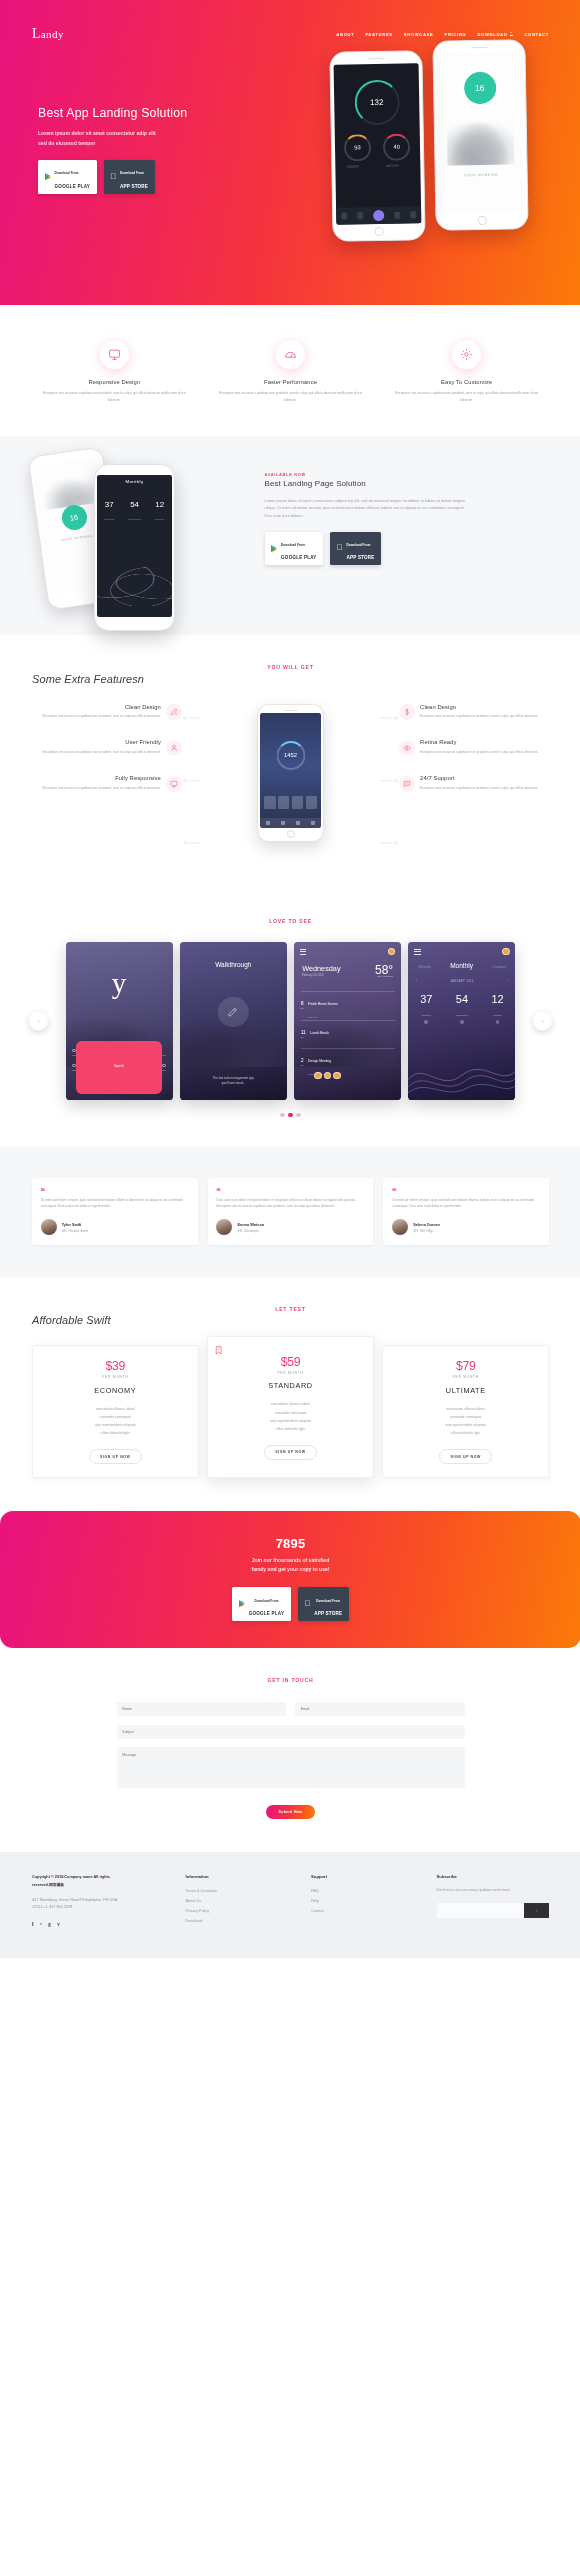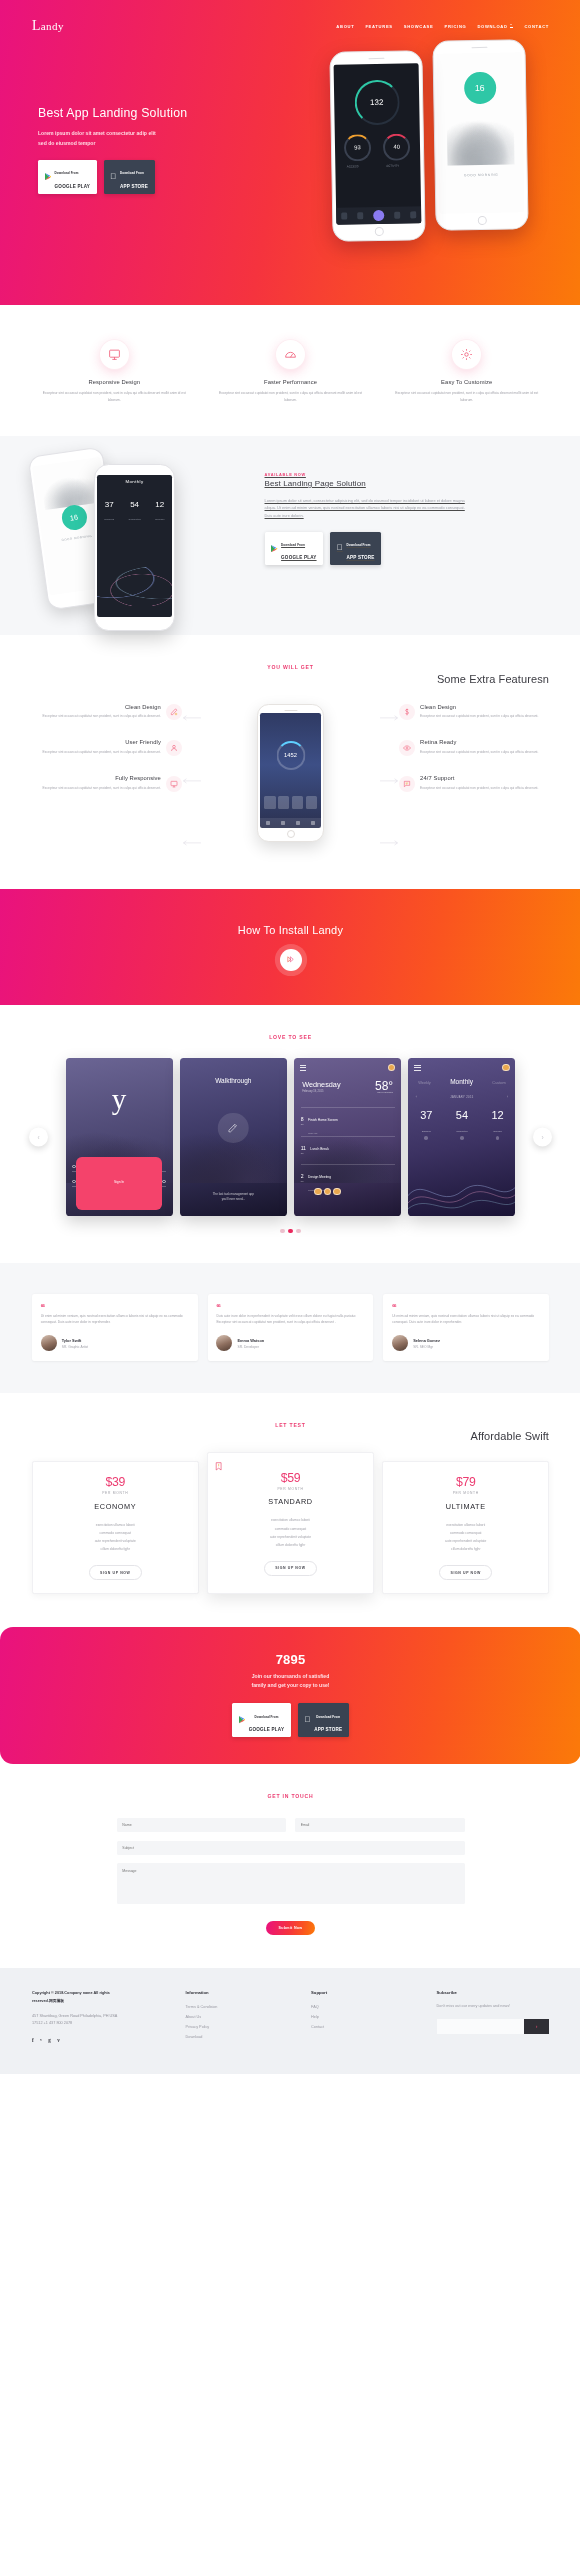--- a/index.html
+++ b/index.html
@@ -8,25 +8,25 @@
     font-family:"Liberation Sans", sans-serif;
     background:#fff;
     color:#4a4a4a;
     -webkit-font-smoothing:antialiased;
   }
   .page{width:581px;position:relative;overflow:hidden;}
 
   
   .grad{background:linear-gradient(100deg,#e9127e 0%,#ef2060 22%,#f5333e 48%,#fa5320 74%,#fb7a09 100%);}
   .sec-sub{font-size:5.1px;letter-spacing:0.8px;color:#ec3b70;font-weight:700;text-transform:uppercase;text-align:center;}
-  .sec-title{font-size:11px;color:#3b3b42;text-align:right;font-weight:400;margin-top:2.2px;letter-spacing:0.1px;}
+  .sec-title{font-size:11px;color:#3b3b42;text-align:left;font-weight:400;margin-top:2.2px;letter-spacing:0.1px;font-style:italic;}
 
   
   .hero{position:relative;height:305px;overflow:hidden;}
-  .nav{position:relative;z-index:6;display:flex;align-items:center;padding:18px 32px 0 32px;}
+  .nav{position:relative;z-index:6;display:flex;align-items:center;padding:26px 32px 0 32px;}
   .logo{font-size:11px;color:#fff;font-family:"Liberation Serif",serif;letter-spacing:0.4px;}
   .logo .cap{font-size:13.8px;}
   .navlinks{margin-left:auto;display:flex;gap:11px;align-items:center;}
   .navlinks a{color:#fff;font-size:4.1px;letter-spacing:0.7px;text-decoration:none;font-weight:700;text-transform:uppercase;display:flex;align-items:center;gap:2.2px;}
   .dlicon{display:inline-block;width:3.6px;height:3.6px;position:relative;}
   .dlicon:before{content:"";position:absolute;left:0.7px;top:0;width:0;height:0;border-left:1.1px solid transparent;border-right:1.1px solid transparent;border-top:1.8px solid #fff;}
   .dlicon:after{content:"";position:absolute;left:0;bottom:0;width:3.6px;height:0.7px;background:#fff;}
 
   .hero-copy{position:absolute;left:38px;top:106px;z-index:5;width:247px;}
   .hero-copy h1{font-size:12.3px;font-weight:300;color:#fff;letter-spacing:0.2px;line-height:1.3;}
@@ -92,21 +92,21 @@
   .sol-hdr{position:absolute;left:0;right:0;top:4.4px;text-align:center;color:#fff;font-size:4.4px;letter-spacing:0.4px;}
   .sol-nums{position:absolute;left:0;right:0;top:25px;display:flex;justify-content:space-around;color:#fff;}
   .sol-nums div{text-align:center;}
   .sol-nums b{display:block;font-size:8px;font-weight:400;}
   .sol-nums span{font-size:2.5px;color:#8e93a0;}
   .sol-wave{position:absolute;left:0;right:0;bottom:10.2px;height:39px;
      background:
       radial-gradient(ellipse at 20% 30%, transparent 48%, rgba(140,160,230,.5) 49%, transparent 51%),
       radial-gradient(ellipse at 60% 60%, transparent 48%, rgba(230,140,190,.45) 49%, transparent 51%),
       radial-gradient(ellipse at 85% 40%, transparent 48%, rgba(160,200,230,.4) 49%, transparent 51%);}
-  .sol-copy{flex:1;padding-top:10.2px;text-decoration:underline;}
+  .sol-copy{flex:1;padding-top:10.2px;}
   .sol-copy .tag{font-size:3.9px;font-weight:700;letter-spacing:0.7px;color:#ec3b70;text-transform:uppercase;}
   .sol-copy h2{font-size:8px;font-weight:400;color:#3b3b42;margin-top:2.2px;letter-spacing:0.1px;}
   .sol-copy p{margin-top:8.7px;font-size:3.9px;line-height:2;color:#9fa0a8;max-width:206px;}
   .sol-copy .store-row{margin-top:11.6px;}
 
   
   .extra{padding:29px 32px 32px 32px;background:#fff;}
   .extra-grid{display:flex;align-items:flex-start;margin-top:19px;gap:0;}
   .col{width:150px;}
   .efrow{display:flex;align-items:flex-start;gap:5.1px;margin-bottom:19px;}
@@ -544,29 +544,20 @@
           </div>
           <div>
             <h4>24/7 Support</h4>
             <p>Excepteur sint occaecat cupidatat non proident, sunt in culpa qui officia deserunt.</p>
           </div>
         </div>
       </div>
     </div>
   </div>
 
-  <div class="install grad">
-    <h2>How To Install Landy</h2>
-    <div class="playbtn">
-      <svg width="8.7" height="8.7" viewBox="0 0 24 24">
-          <polygon points="5,5 13,12 5,19" fill="none" stroke="#f0513c" stroke-width="1.6"></polygon>
-          <polygon points="12,5 20,12 12,19" fill="none" stroke="#ec3b70" stroke-width="1.6"></polygon>
-        </svg>
-    </div>
-  </div>
 
   <div class="showcase">
     <div class="sec-sub">LOVE TO SEE</div>
 
     <div class="slider">
       <div class="nav-arrow l">
           <span>‹</span>
         </div>
 
       <div class="slide s1">

